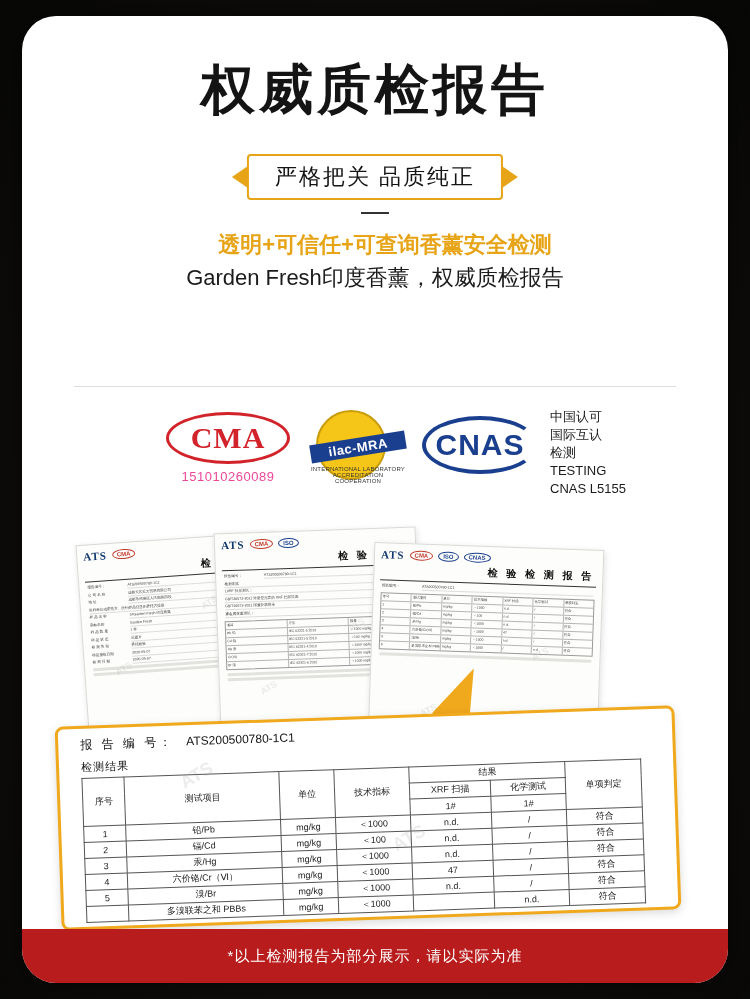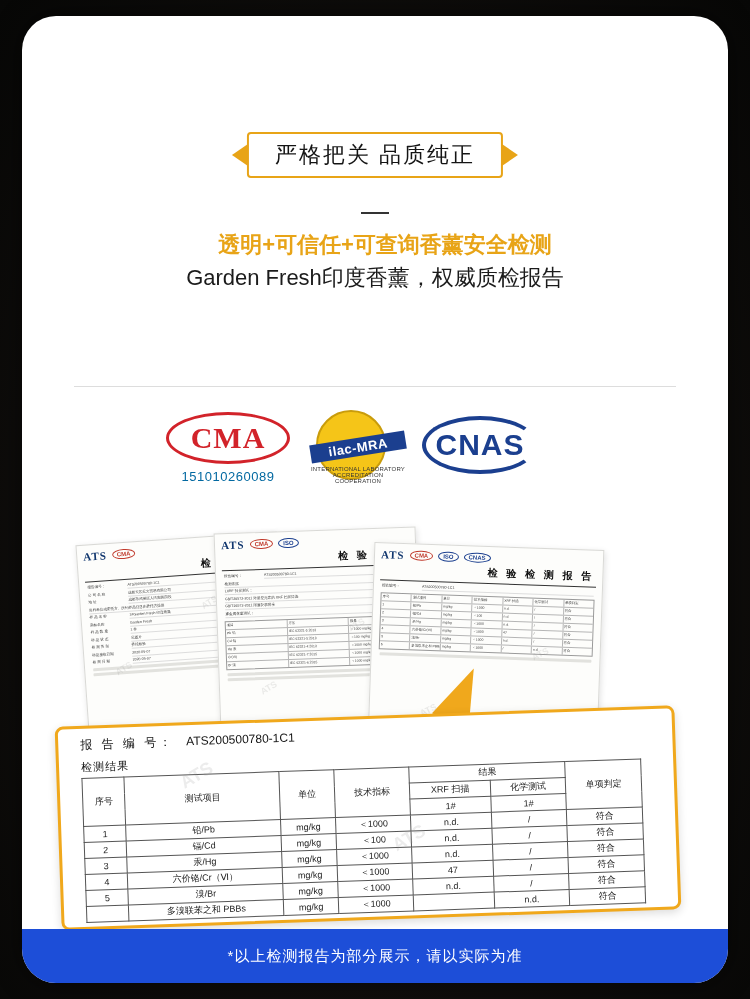--- a/index.html
+++ b/index.html
@@ -39,21 +39,21 @@
     width: 100%;
     text-align: center;
     font-size: 54px;
     font-weight: bold;
     letter-spacing: 4px;
     color: #141414;
     font-family: "Liberation Sans", sans-serif;
   }
   .ribbon {
     position: absolute;
-    top: 116px;
+    top: 138px;
     left: 50%;
     transform: translateX(-50%);
     display: flex;
     align-items: center;
     justify-content: space-between;
   }
   .ribbon-box {
     border: 2px solid #e8a417;
     border-radius: 4px;
     padding: 6px 26px;
@@ -135,21 +135,21 @@
     align-items: center;
     justify-content: center;
     color: #d2232a;
     font-weight: bold;
     font-size: 30px;
     letter-spacing: 1px;
     font-family: "Liberation Serif", serif;
   }
   .cma-num {
     margin-top: 5px;
-    color: #0369a1;
+    color: #ec4899;
     font-size: 13px;
     letter-spacing: 0.5px;
   }
   .ilac {
     position: absolute;
     left: 288px;
     top: 2px;
     width: 96px;
     height: 70px;
   }
@@ -384,35 +384,36 @@
     border-bottom: 58px solid #f0a81c;
     transform: rotate(24deg);
   }
   
   .footer {
     position: absolute;
     left: 0;
     bottom: 0;
     width: 100%;
     height: 54px;
-    background: #1d4ed8;
+    background: #b91c1c;
     color: #fff;
     display: flex;
     align-items: center;
     justify-content: center;
     font-size: 15px;
     letter-spacing: 1px;
   }
 </style>
 </head>
 <body>
 
 <div class="page">
   <div class="card">
 
+    <div class="title">权威质检报告</div>
 
     <div class="ribbon">
       <div class="ribbon-tail left"></div>
       <div class="ribbon-box">严格把关 品质纯正</div>
       <div class="ribbon-tail right"></div>
     </div>
 
     <div class="divider-dash"></div>
 
     <div class="intro">
@@ -432,20 +433,27 @@
         <div class="ilac-circle"></div>
         <div class="ilac-band">ilac-MRA</div>
         <div class="ilac-sub">INTERNATIONAL LABORATORY ACCREDITATION COOPERATION</div>
       </div>
 
       <div class="cnas">
         <div class="cnas-ring"></div>
         <div class="cnas-text">CNAS</div>
       </div>
 
+      <div class="cnas-info">
+        <div>中国认可</div>
+        <div>国际互认</div>
+        <div>检测</div>
+        <div>TESTING</div>
+        <div>CNAS L5155</div>
+      </div>
     </div>
 
     <div class="docs">
 
       <div class="doc doc-a">
         <span class="wm" style="left:30px; top:120px;">ATS</span>
         <span class="wm" style="left:120px; top:60px;">ATS</span>
         <div class="doc-hd">
           <span class="ats">ATS</span>
           <span class="mini-badge">CMA</span>

